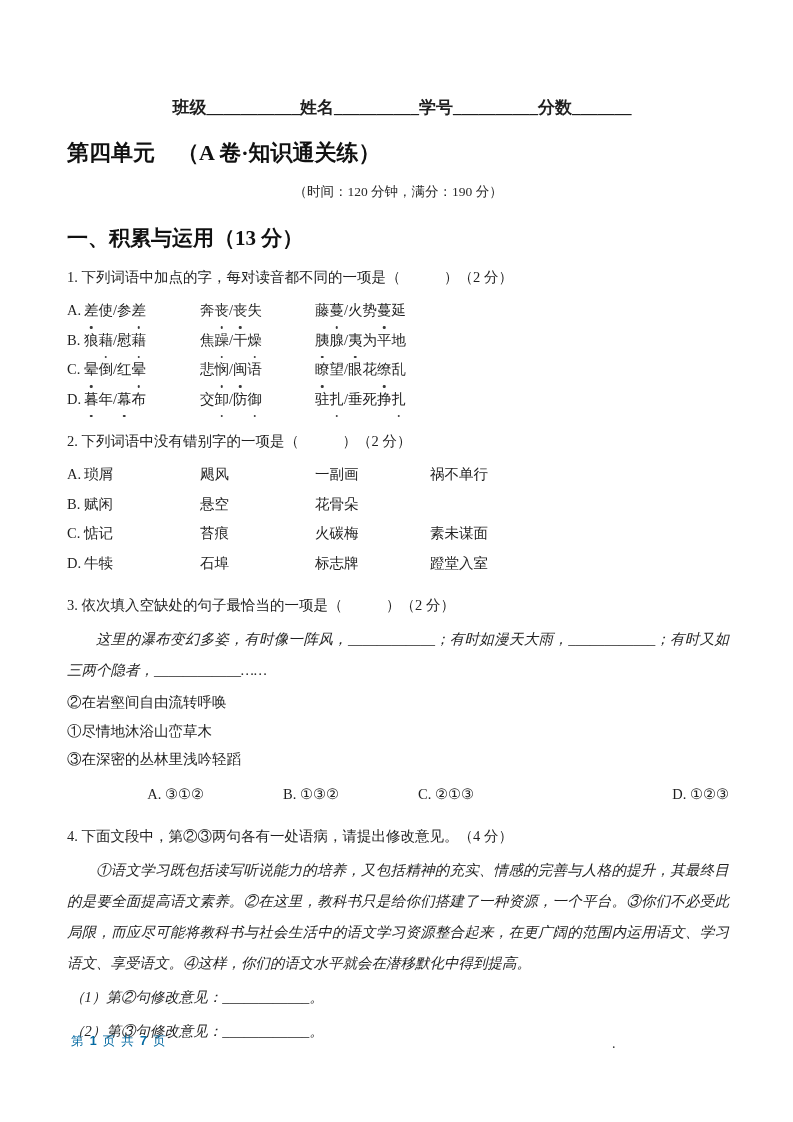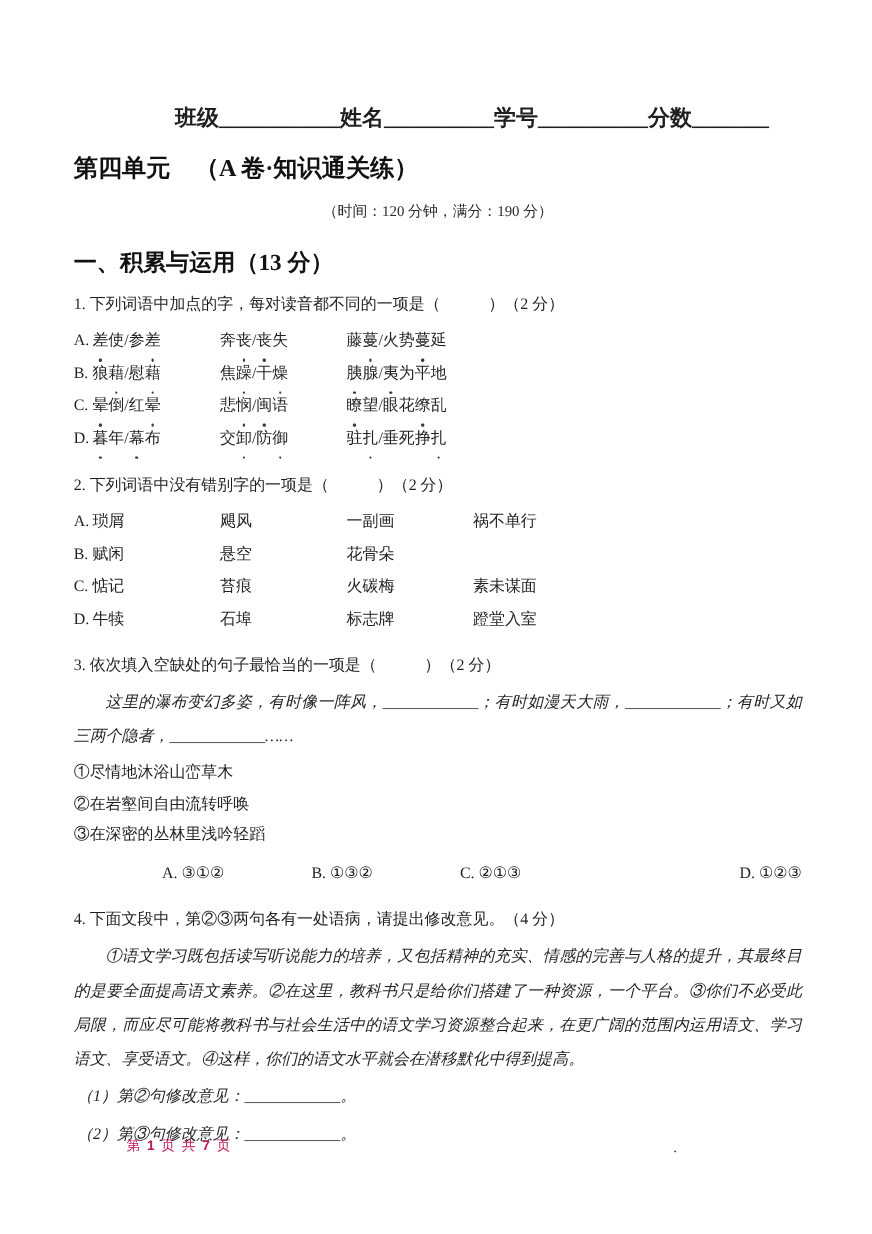--- a/index.html
+++ b/index.html
@@ -3,22 +3,22 @@
 <meta charset="utf-8">
 <style>
   html,body{margin:0;padding:0;}
   body{
     width:793px;height:1122px;background:#ffffff;color:#1f1f1f;
     font-family:"Liberation Serif","DejaVu Serif",serif;
     font-size:14.5px;position:relative;overflow:hidden;
   }
   .page{padding:96px 64px 0 67px;}
   
-  .hdr{display:flex;justify-content:flex-end;font-weight:bold;
-       font-size:20px;padding:0 30px 0 38px;line-height:24px;}
+  .hdr{display:flex;justify-content:center;font-weight:bold;
+       font-size:17px;padding:0 30px 0 38px;line-height:24px;}
   .hf{white-space:nowrap;}
   .hf .blank{letter-spacing:0;font-weight:bold;}
   
   .title{text-align:left;font-weight:bold;font-size:22px;line-height:30px;
          margin:18px 0 0 0;color:#111;}
   .sub{text-align:center;font-size:13.5px;line-height:20px;margin-top:14px;color:#2a2a2a;}
   .sec{font-weight:bold;font-size:21px;line-height:24px;margin:24px 0 0 0;color:#111;}
   .stem{margin:13px 0 4px 0;line-height:29px;}
   
   .row{display:grid;line-height:29.5px;}
@@ -31,21 +31,21 @@
   .em::after{content:"";position:absolute;left:50%;bottom:-3px;
              transform:translateX(-50%);width:2.5px;height:2.5px;
              background:#3a3a3a;border-radius:50%;}
   
   .kai{font-style:italic;}
   .passage{text-align:justify;text-indent:2em;line-height:31px;margin:4px 0 2px 0;}
   .sublines p{margin:0;line-height:33.5px;padding-left:3px;}
   .items p{margin:0;line-height:28.5px;}
   
   .footer{position:absolute;left:71px;top:1033px;font-size:12.5px;
-          letter-spacing:1.5px;color:#be185d;margin-left:44px;}
+          letter-spacing:1.5px;color:#0369a1;}
   .footer b{font-family:"Liberation Sans","DejaVu Sans",sans-serif;font-weight:bold;}
   .stray{position:absolute;left:612px;top:1036px;font-size:14px;color:#333;}
 </style>
 </head>
 <body>
 
 <div class="page">
 
   <div class="hdr">
     <span class="hf"><span>班级</span><span class="blank">___________</span></span>
@@ -114,22 +114,22 @@
       <span>牛犊</span>
       <span>石埠</span>
       <span>标志牌</span>
       <span>蹬堂入室</span>
     </div>
   </div>
 
   <p class="stem">3. 依次填入空缺处的句子最恰当的一项是（　　　）（2 分）</p>
   <p class="passage kai">这里的瀑布变幻多姿，有时像一阵风，____________；有时如漫天大雨，____________；有时又如三两个隐者，____________……</p>
   <div class="items">
+    <p>②在岩壑间自由流转呼唤</p>
     <p>①尽情地沐浴山峦草木</p>
-    <p>②在岩壑间自由流转呼唤</p>
     <p>③在深密的丛林里浅吟轻蹈</p>
   </div>
   <div class="row choices">
     <span>A. ③①②</span>
     <span>B. ①③②</span>
     <span>C. ②①③</span>
     <span>D. ①②③</span>
   </div>
 
   <p class="stem">4. 下面文段中，第②③两句各有一处语病，请提出修改意见。（4 分）</p>

